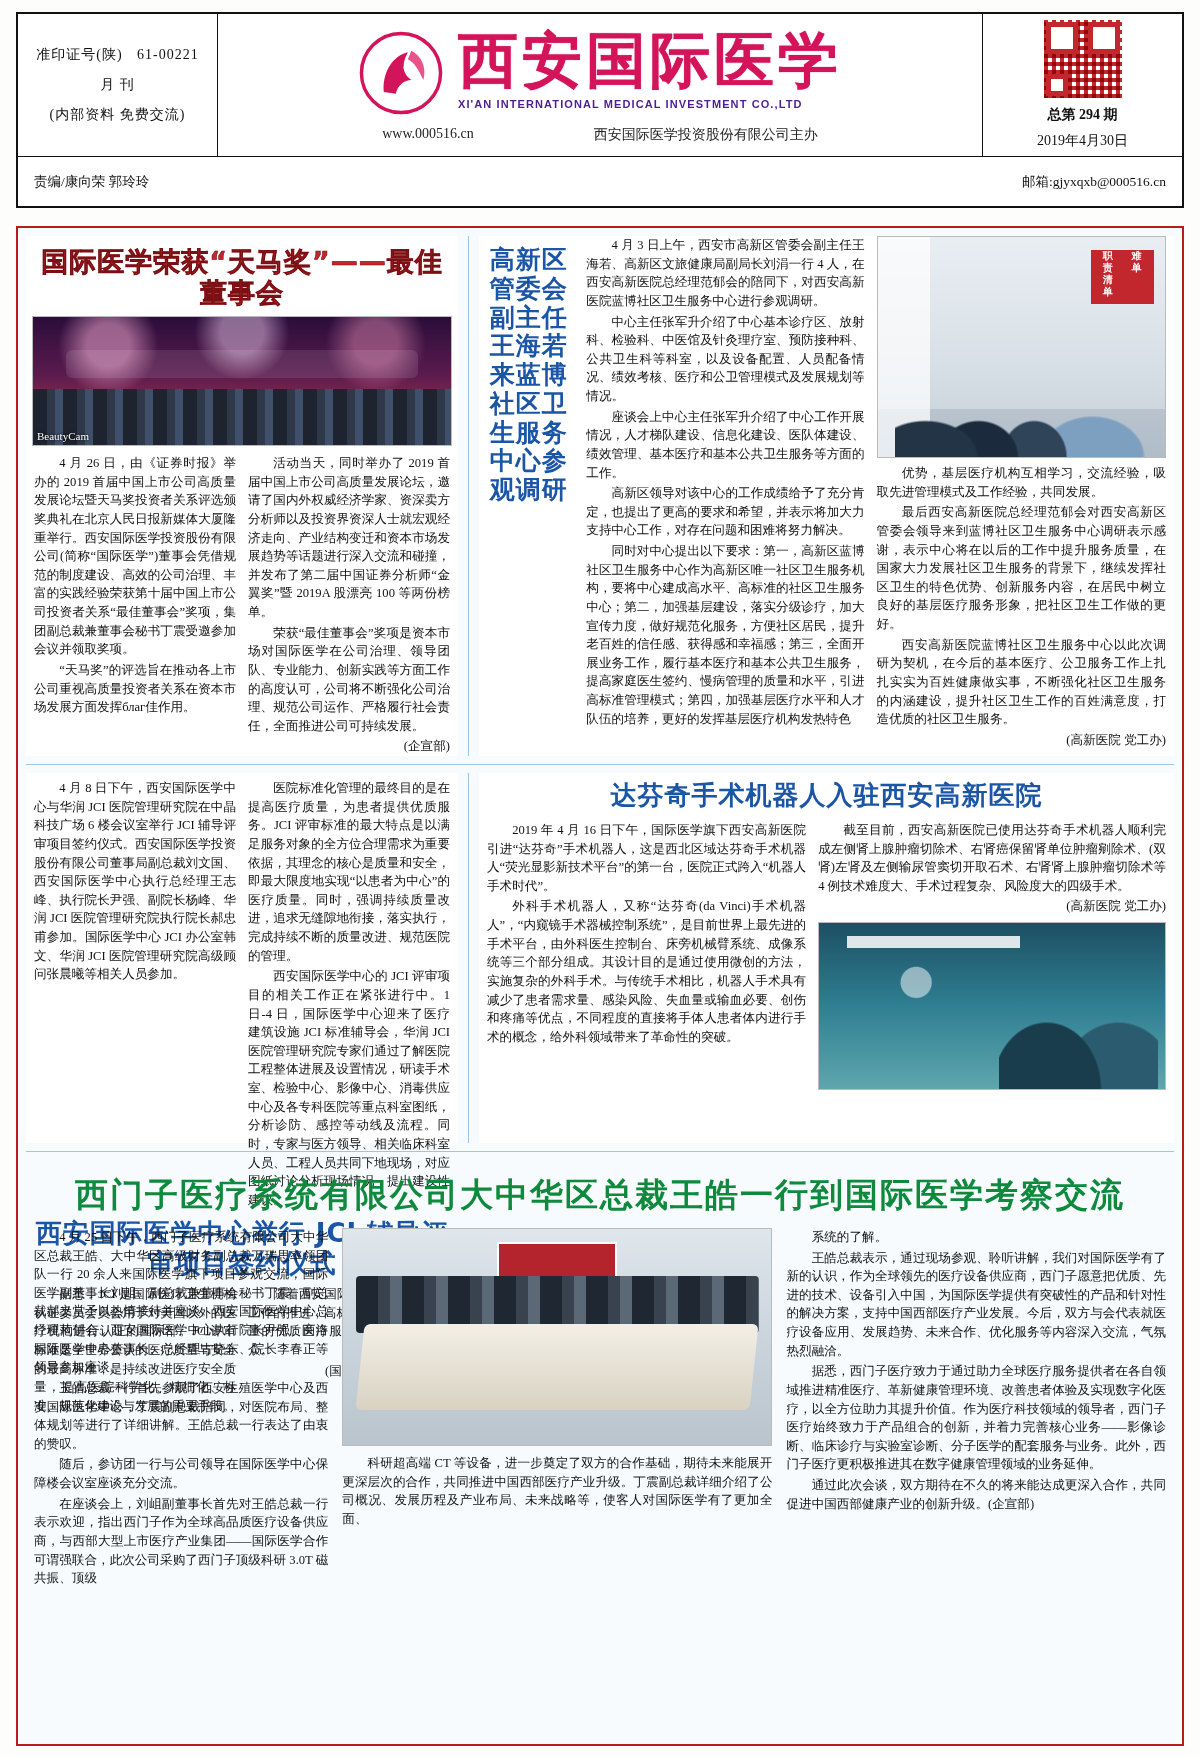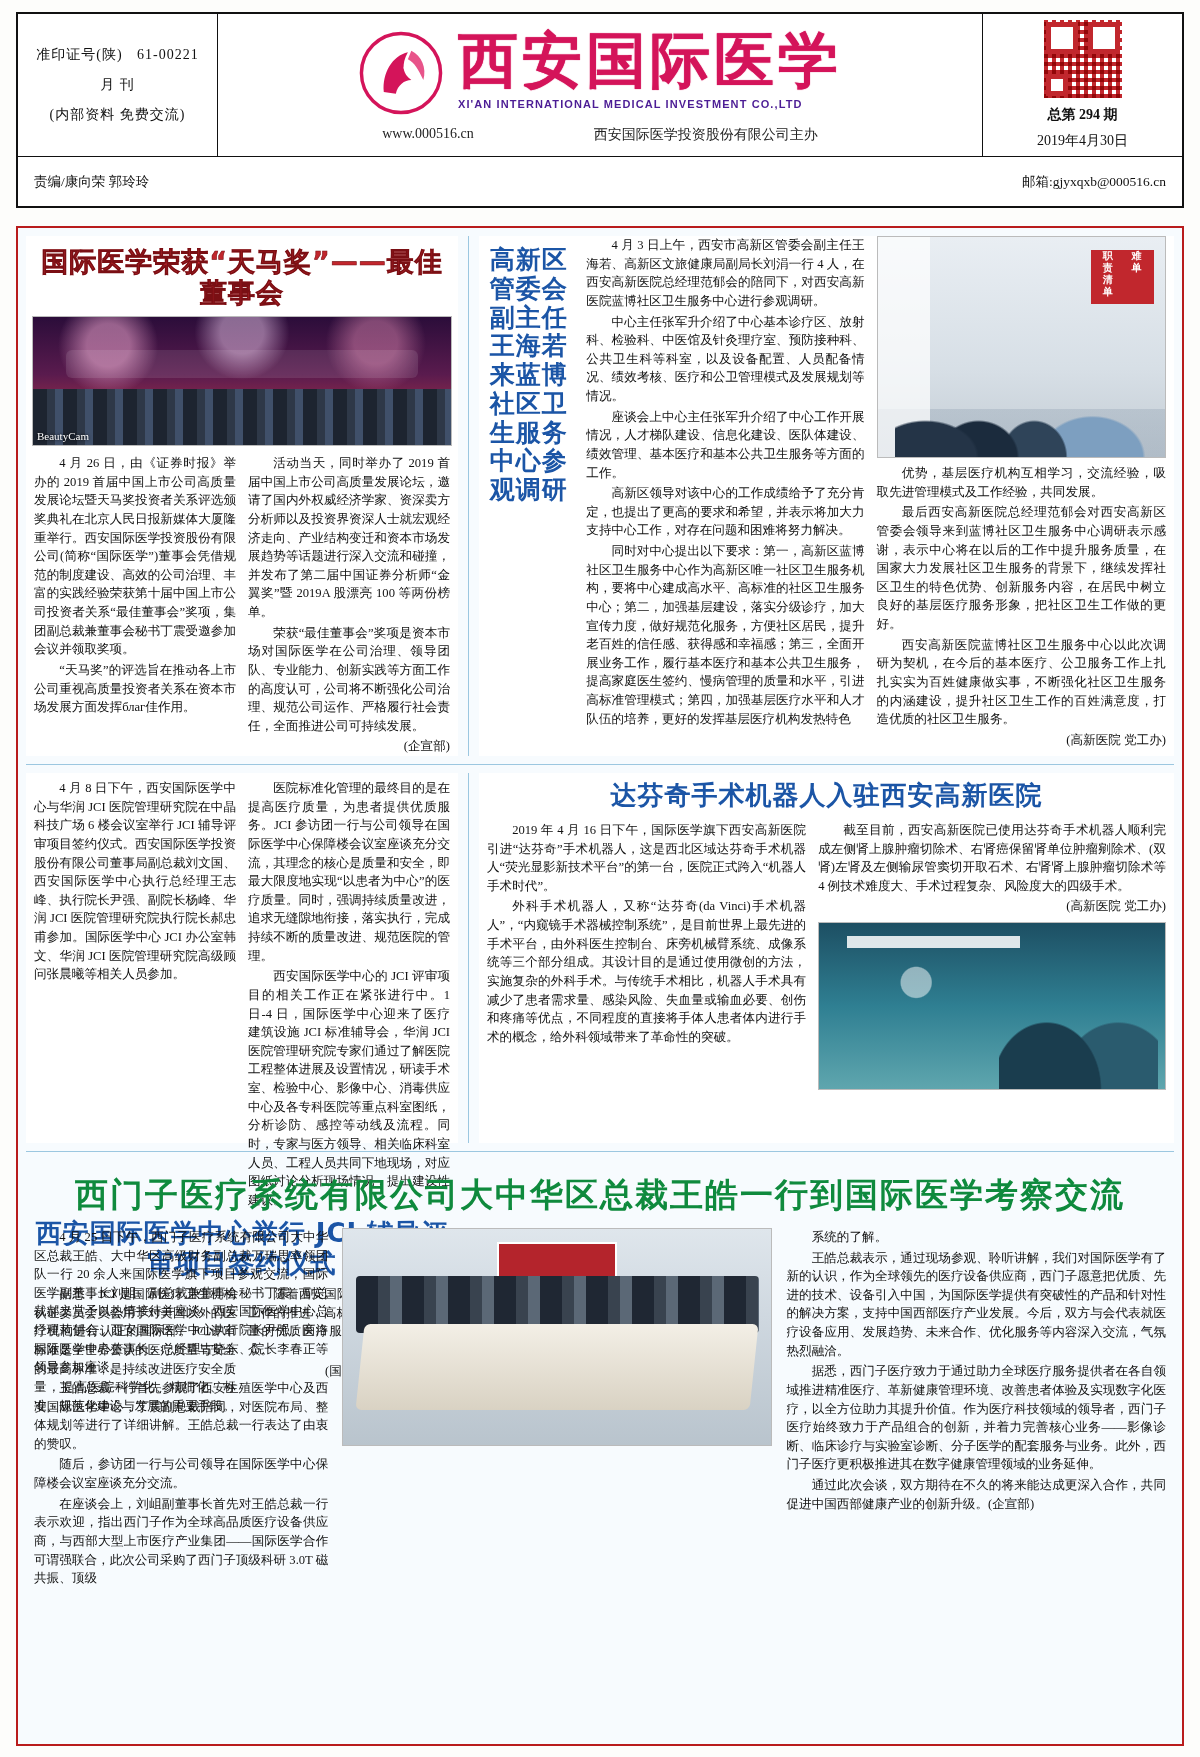--- a/index.html
+++ b/index.html
@@ -365,21 +365,21 @@
     <div class="divider-h"></div>
 
     <div class="row-mid">
 
       <div class="col" style="width:432px; display:flex; flex-direction:column; padding:6px 8px;">
         <div style="display:flex; gap:12px;">
           <div class="body-text" style="flex:1">
             <p>4 月 8 日下午，西安国际医学中心与华润 JCI 医院管理研究院在中晶科技广场 6 楼会议室举行 JCI 辅导评审项目签约仪式。西安国际医学投资股份有限公司董事局副总裁刘文国、西安国际医学中心执行总经理王志峰、执行院长尹强、副院长杨峰、华润 JCI 医院管理研究院执行院长郝忠甫参加。国际医学中心 JCI 办公室韩文、华润 JCI 医院管理研究院高级顾问张晨曦等相关人员参加。</p>
           </div>
           <div class="body-text" style="flex:1">
-            <p>医院标准化管理的最终目的是在提高医疗质量，为患者提供优质服务。JCI 参访团一行与公司领导在国际医学中心保障楼会议室座谈充分交流，其理念的核心是质量和安全，即最大限度地实现“以患者为中心”的医疗质量。同时，强调持续质量改进，追求无缝隙地衔接，落实执行，完成持续不断的质量改进、规范医院的管理。</p>
+            <p>医院标准化管理的最终目的是在提高医疗质量，为患者提供优质服务。JCI 评审标准的最大特点是以满足服务对象的全方位合理需求为重要依据，其理念的核心是质量和安全，即最大限度地实现“以患者为中心”的医疗质量。同时，强调持续质量改进，追求无缝隙地衔接，落实执行，完成持续不断的质量改进、规范医院的管理。</p>
             <p>西安国际医学中心的 JCI 评审项目的相关工作正在紧张进行中。1 日-4 日，国际医学中心迎来了医疗建筑设施 JCI 标准辅导会，华润 JCI 医院管理研究院专家们通过了解医院工程整体进展及设置情况，研读手术室、检验中心、影像中心、消毒供应中心及各专科医院等重点科室图纸，分析诊防、感控等动线及流程。同时，专家与医方领导、相关临床科室人员、工程人员共同下地现场，对应图纸讨论分析现场情况，提出建设性建议。</p>
           </div>
         </div>
         <div class="hl hl-blue2" style="padding:8px 0 6px;">西安国际医学中心举行 JCI 辅导评审项目签约仪式</div>
         <div style="display:flex; gap:12px; flex:1;">
           <div class="body-text" style="flex:1">
             <p>据悉，JCI 是国际医疗卫生机构认证委员会员会用于对美国以外的医疗机构进行认证的国际部。JCI评审标准是全世界公认的医疗质量与安全的最高标准，是持续改进医疗安全质量，提高医院科学化、精细化、标准、规范化建设与发展的重要手段。</p>
           </div>
           <div class="body-text" style="flex:1">
             <p>随着西安国际医学中心 JCI 认证工作的推进，高标准、高规格、高质量的优质医疗服务将会惠及更多民众。</p>
@@ -421,20 +421,23 @@
           <p>王皓总裁一行首先参观了西安生殖医学中心及西安国际医学中心，丁震副总裁陪同，对医院布局、整体规划等进行了详细讲解。王皓总裁一行表达了由衷的赞叹。</p>
           <p>随后，参访团一行与公司领导在国际医学中心保障楼会议室座谈充分交流。</p>
           <p>在座谈会上，刘岨副董事长首先对王皓总裁一行表示欢迎，指出西门子作为全球高品质医疗设备供应商，与西部大型上市医疗产业集团——国际医学合作可谓强联合，此次公司采购了西门子顶级科研 3.0T 磁共振、顶级</p>
         </div>
         <div style="width:38%; display:flex; flex-direction:column;">
           <div class="photo ph-meet" style="height:218px;">
             <div class="screen"></div>
             <div class="row-people"></div>
             <div class="table"></div>
           </div>
+          <div class="body-text" style="margin-top:8px;">
+            <p>科研超高端 CT 等设备，进一步奠定了双方的合作基础，期待未来能展开更深层次的合作，共同推进中国西部医疗产业升级。丁震副总裁详细介绍了公司概况、发展历程及产业布局、未来战略等，使客人对国际医学有了更加全面、</p>
+          </div>
         </div>
         <div class="body-text" style="flex:1;">
           <p>系统的了解。</p>
           <p>王皓总裁表示，通过现场参观、聆听讲解，我们对国际医学有了新的认识，作为全球领先的医疗设备供应商，西门子愿意把优质、先进的技术、设备引入中国，为国际医学提供有突破性的产品和针对性的解决方案，支持中国西部医疗产业发展。今后，双方与会代表就医疗设备应用、发展趋势、未来合作、优化服务等内容深入交流，气氛热烈融洽。</p>
           <p>据悉，西门子医疗致力于通过助力全球医疗服务提供者在各自领域推进精准医疗、革新健康管理环境、改善患者体验及实现数字化医疗，以全方位助力其提升价值。作为医疗科技领域的领导者，西门子医疗始终致力于产品组合的创新，并着力完善核心业务——影像诊断、临床诊疗与实验室诊断、分子医学的配套服务与业务。此外，西门子医疗更积极推进其在数字健康管理领域的业务延伸。</p>
           <p>通过此次会谈，双方期待在不久的将来能达成更深入合作，共同促进中国西部健康产业的创新升级。(企宣部)</p>
         </div>
       </div>
     </div>
 

